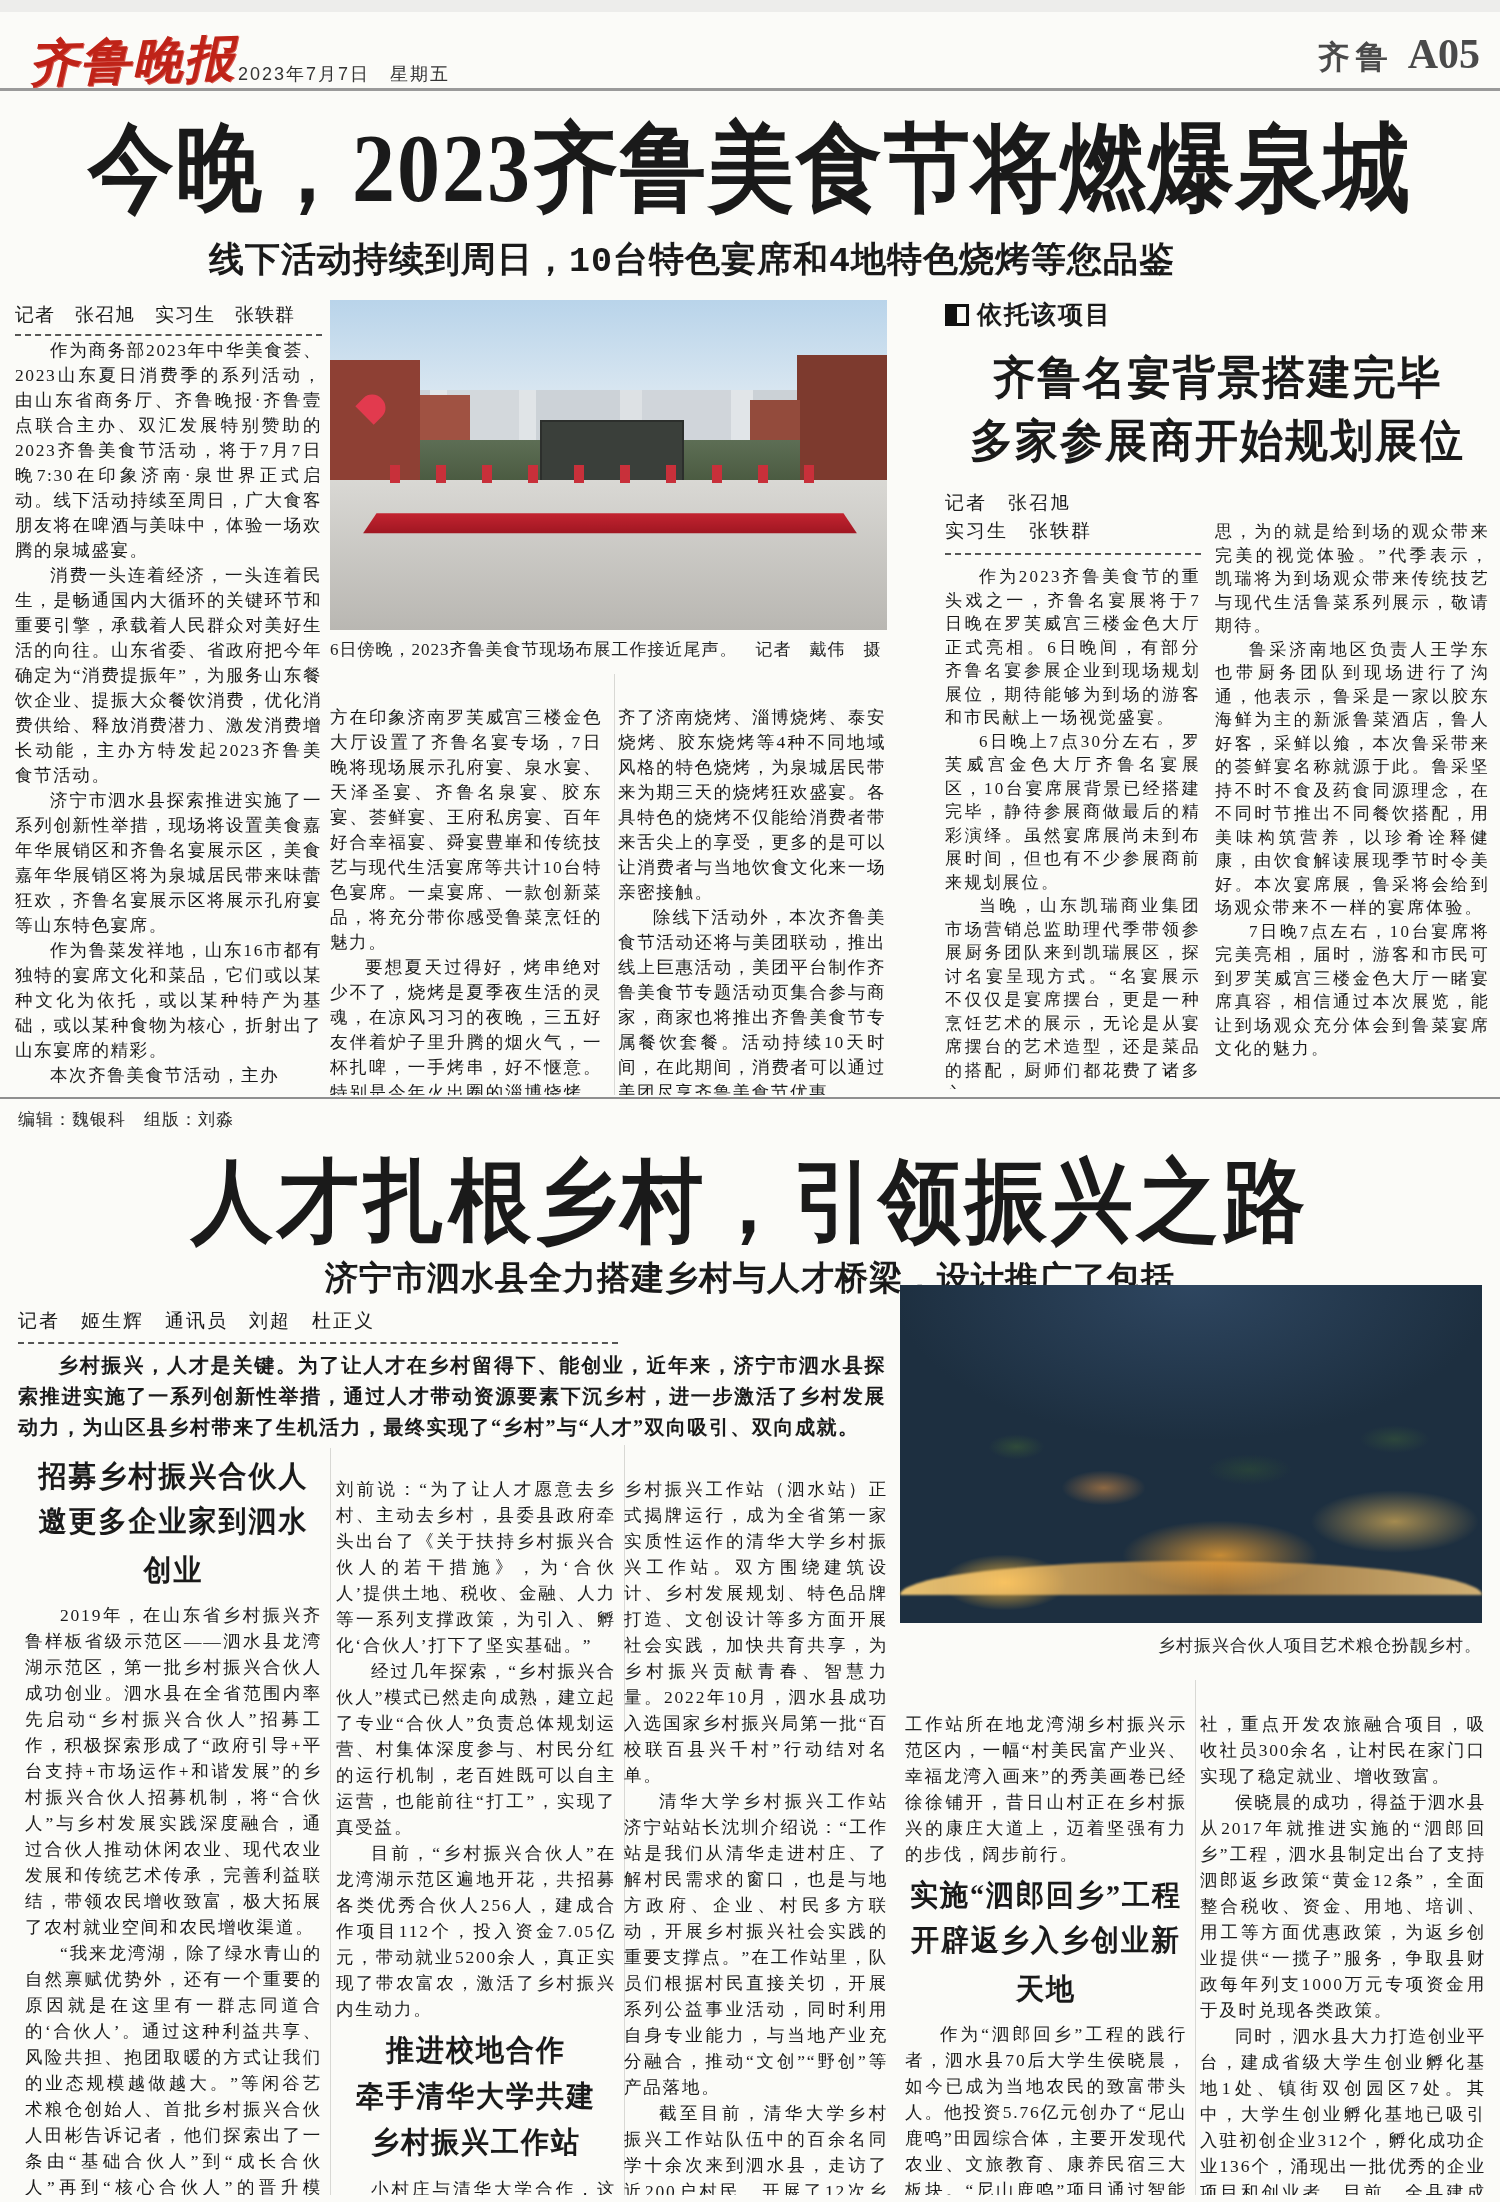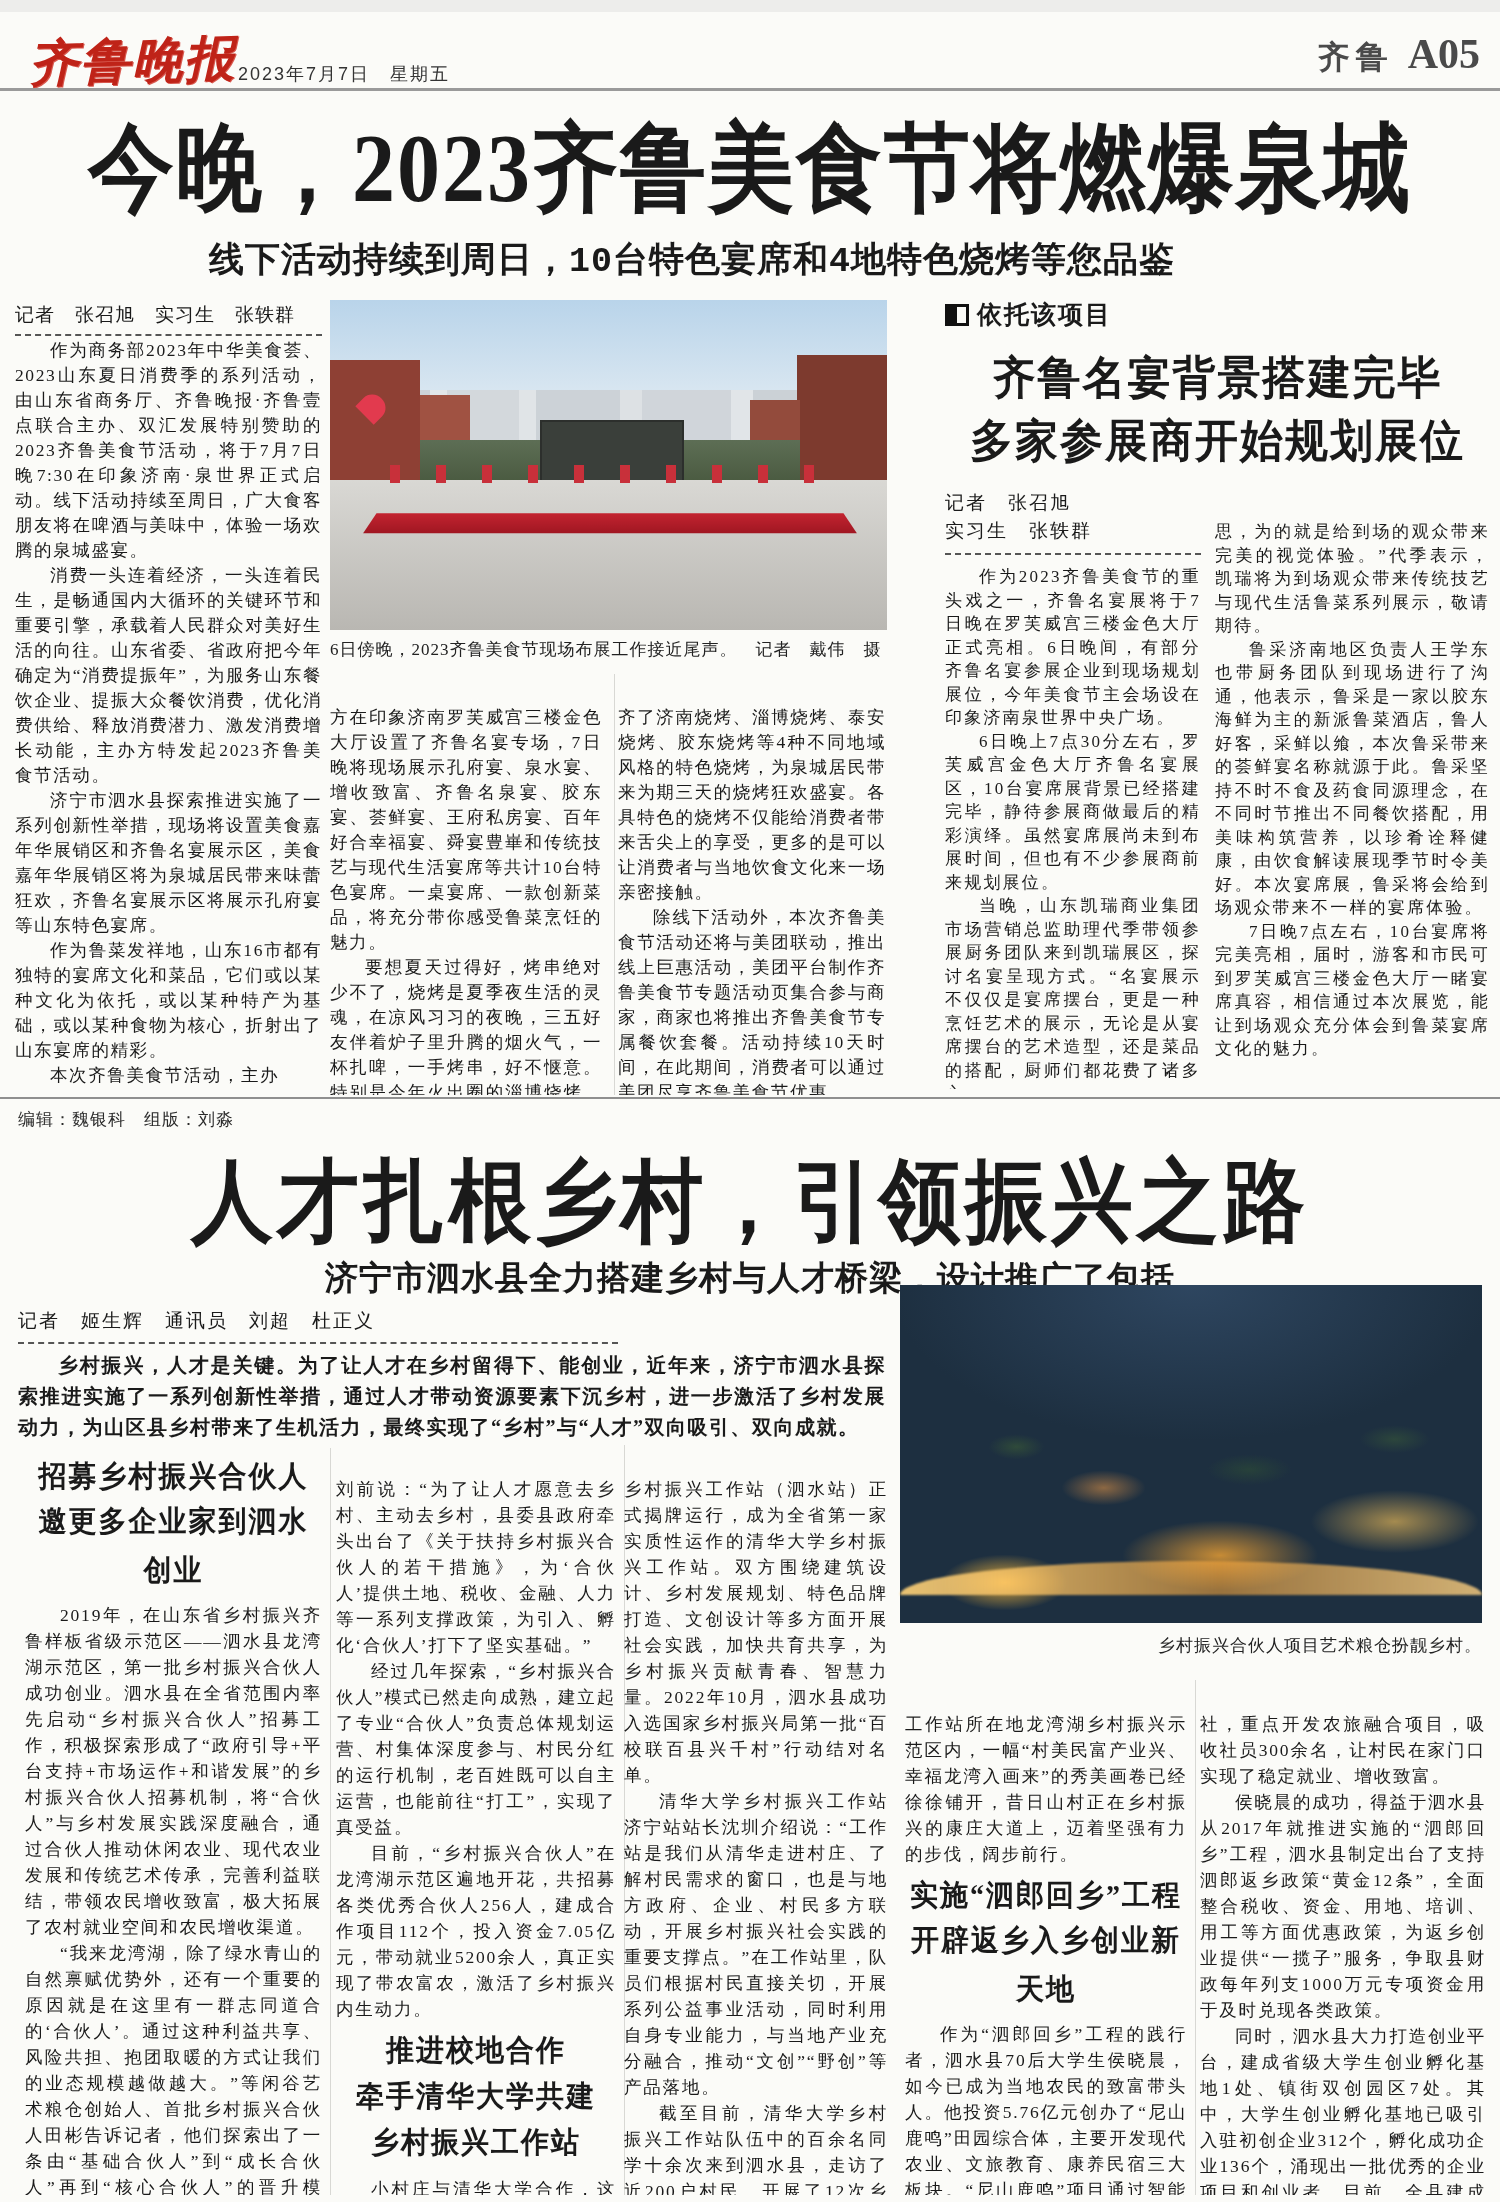--- a/index.html
+++ b/index.html
@@ -136,21 +136,21 @@
   <div class="ph p1-heart"></div>
   <div class="ph p1-trees"></div>
   <div class="ph p1-stage"></div>
   <div class="ph p1-plaza"></div>
   <div class="ph p1-banners"></div>
   <div class="ph p1-carpet"></div>
 </div>
 <div class="abs cap cap1">6日傍晚，2023齐鲁美食节现场布展工作接近尾声。　记者　戴伟　摄</div>
 
 <div class="abs col cont a1c2">
-    <p class="bp">方在印象济南罗芙威宫三楼金色大厅设置了齐鲁名宴专场，7日晚将现场展示孔府宴、泉水宴、增收致富、齐鲁名泉宴、胶东宴、荟鲜宴、王府私房宴、百年好合幸福宴、舜宴豊崋和传统技艺与现代生活宴席等共计10台特色宴席。一桌宴席、一款创新菜品，将充分带你感受鲁菜烹饪的魅力。</p>
+    <p class="bp">方在印象济南罗芙威宫三楼金色大厅设置了齐鲁名宴专场，7日晚将现场展示孔府宴、泉水宴、天泽圣宴、齐鲁名泉宴、胶东宴、荟鲜宴、王府私房宴、百年好合幸福宴、舜宴豊崋和传统技艺与现代生活宴席等共计10台特色宴席。一桌宴席、一款创新菜品，将充分带你感受鲁菜烹饪的魅力。</p>
     <p class="bp">要想夏天过得好，烤串绝对少不了，烧烤是夏季夜生活的灵魂，在凉风习习的夜晚，三五好友伴着炉子里升腾的烟火气，一杯扎啤，一手烤串，好不惬意。特别是今年火出圈的淄博烧烤，更是成了很多人心中的美食名片。</p>
   </div>
 <div class="abs col cont a1c3">
     <p class="bp">齐了济南烧烤、淄博烧烤、泰安烧烤、胶东烧烤等4种不同地域风格的特色烧烤，为泉城居民带来为期三天的烧烤狂欢盛宴。各具特色的烧烤不仅能给消费者带来舌尖上的享受，更多的是可以让消费者与当地饮食文化来一场亲密接触。</p>
     <p class="bp">除线下活动外，本次齐鲁美食节活动还将与美团联动，推出线上巨惠活动，美团平台制作齐鲁美食节专题活动页集合参与商家，商家也将推出齐鲁美食节专属餐饮套餐。活动持续10天时间，在此期间，消费者可以通过美团尽享齐鲁美食节优惠。</p>
     <p class="bp">6日下午，现场布置工作接近尾声，已有食客提前过来“探营”。</p>
   </div>
 
 <div class="abs feature">
   <div class="f-label">
@@ -161,21 +161,21 @@
     <div>齐鲁名宴背景搭建完毕</div>
     <div>多家参展商开始规划展位</div>
   </div>
   <div class="f-cols">
     <div class="f-colA">
       <div class="byline-wrap">
           <p class="byline-line">记者　张召旭</p>
           <p class="byline-line">实习生　张轶群</p>
         </div>
       <div class="f-col f-colA-box">
-          <p class="bp">作为2023齐鲁美食节的重头戏之一，齐鲁名宴展将于7日晚在罗芙威宫三楼金色大厅正式亮相。6日晚间，有部分齐鲁名宴参展企业到现场规划展位，今年美食节主会场设在印象济南泉世界中央广场。</p>
+          <p class="bp">作为2023齐鲁美食节的重头戏之一，齐鲁名宴展将于7日晚在罗芙威宫三楼金色大厅正式亮相。6日晚间，有部分齐鲁名宴参展企业到现场规划展位，期待能够为到场的游客和市民献上一场视觉盛宴。</p>
           <p class="bp">6日晚上7点30分左右，罗芙威宫金色大厅齐鲁名宴展区，10台宴席展背景已经搭建完毕，静待参展商做最后的精彩演绎。虽然宴席展尚未到布展时间，但也有不少参展商前来规划展位。</p>
           <p class="bp">当晚，山东凯瑞商业集团市场营销总监助理代季带领参展厨务团队来到凯瑞展区，探讨名宴呈现方式。“名宴展示不仅仅是宴席摆台，更是一种烹饪艺术的展示，无论是从宴席摆台的艺术造型，还是菜品的搭配，厨师们都花费了诸多心</p>
         </div>
     </div>
     <div class="f-col cont f-colB f-colB-box">
         <p class="bp">思，为的就是给到场的观众带来完美的视觉体验。”代季表示，凯瑞将为到场观众带来传统技艺与现代生活鲁菜系列展示，敬请期待。</p>
         <p class="bp">鲁采济南地区负责人王学东也带厨务团队到现场进行了沟通，他表示，鲁采是一家以胶东海鲜为主的新派鲁菜酒店，鲁人好客，采鲜以飨，本次鲁采带来的荟鲜宴名称就源于此。鲁采坚持不时不食及药食同源理念，在不同时节推出不同餐饮搭配，用美味构筑营养，以珍肴诠释健康，由饮食解读展现季节时令美好。本次宴席展，鲁采将会给到场观众带来不一样的宴席体验。</p>
         <p class="bp">7日晚7点左右，10台宴席将完美亮相，届时，游客和市民可到罗芙威宫三楼金色大厅一睹宴席真容，相信通过本次展览，能让到场观众充分体会到鲁菜宴席文化的魅力。</p>
       </div>
   </div>

